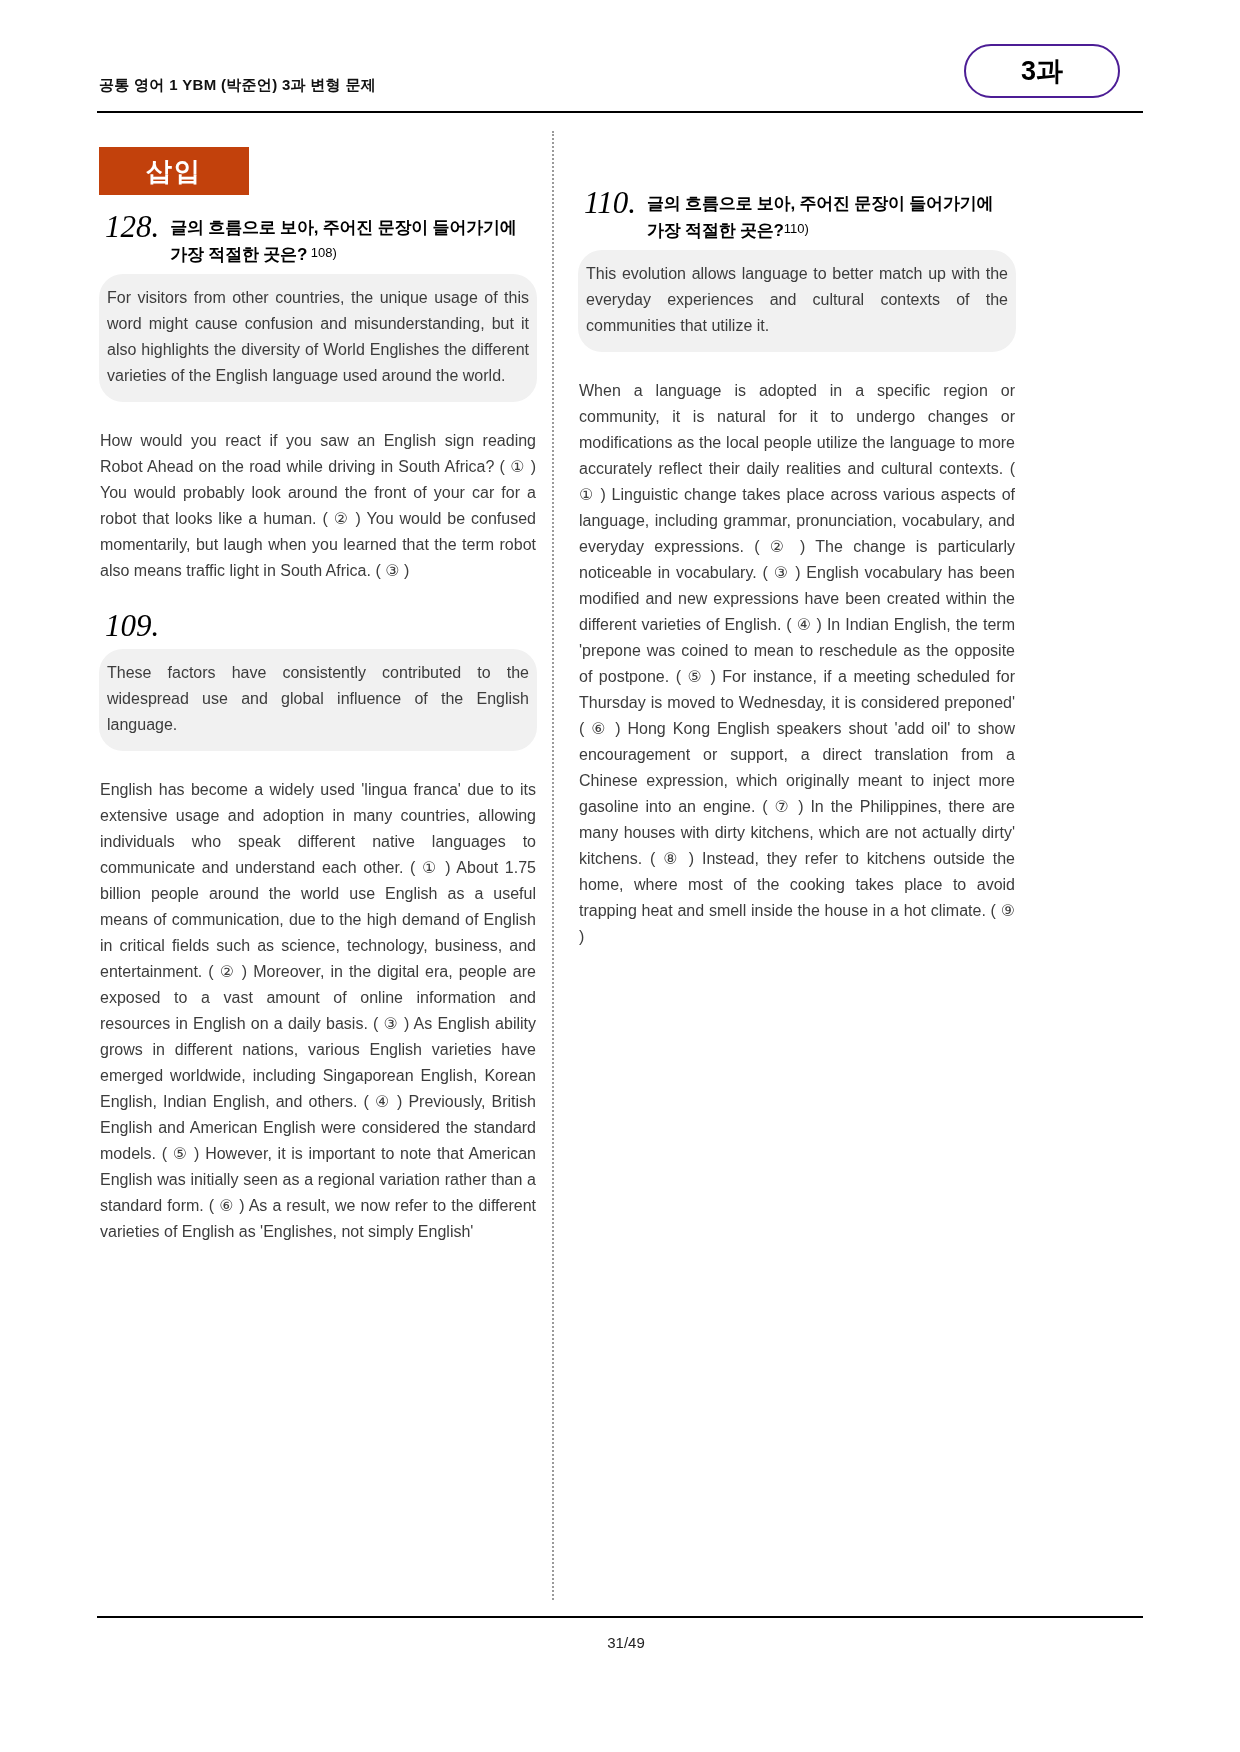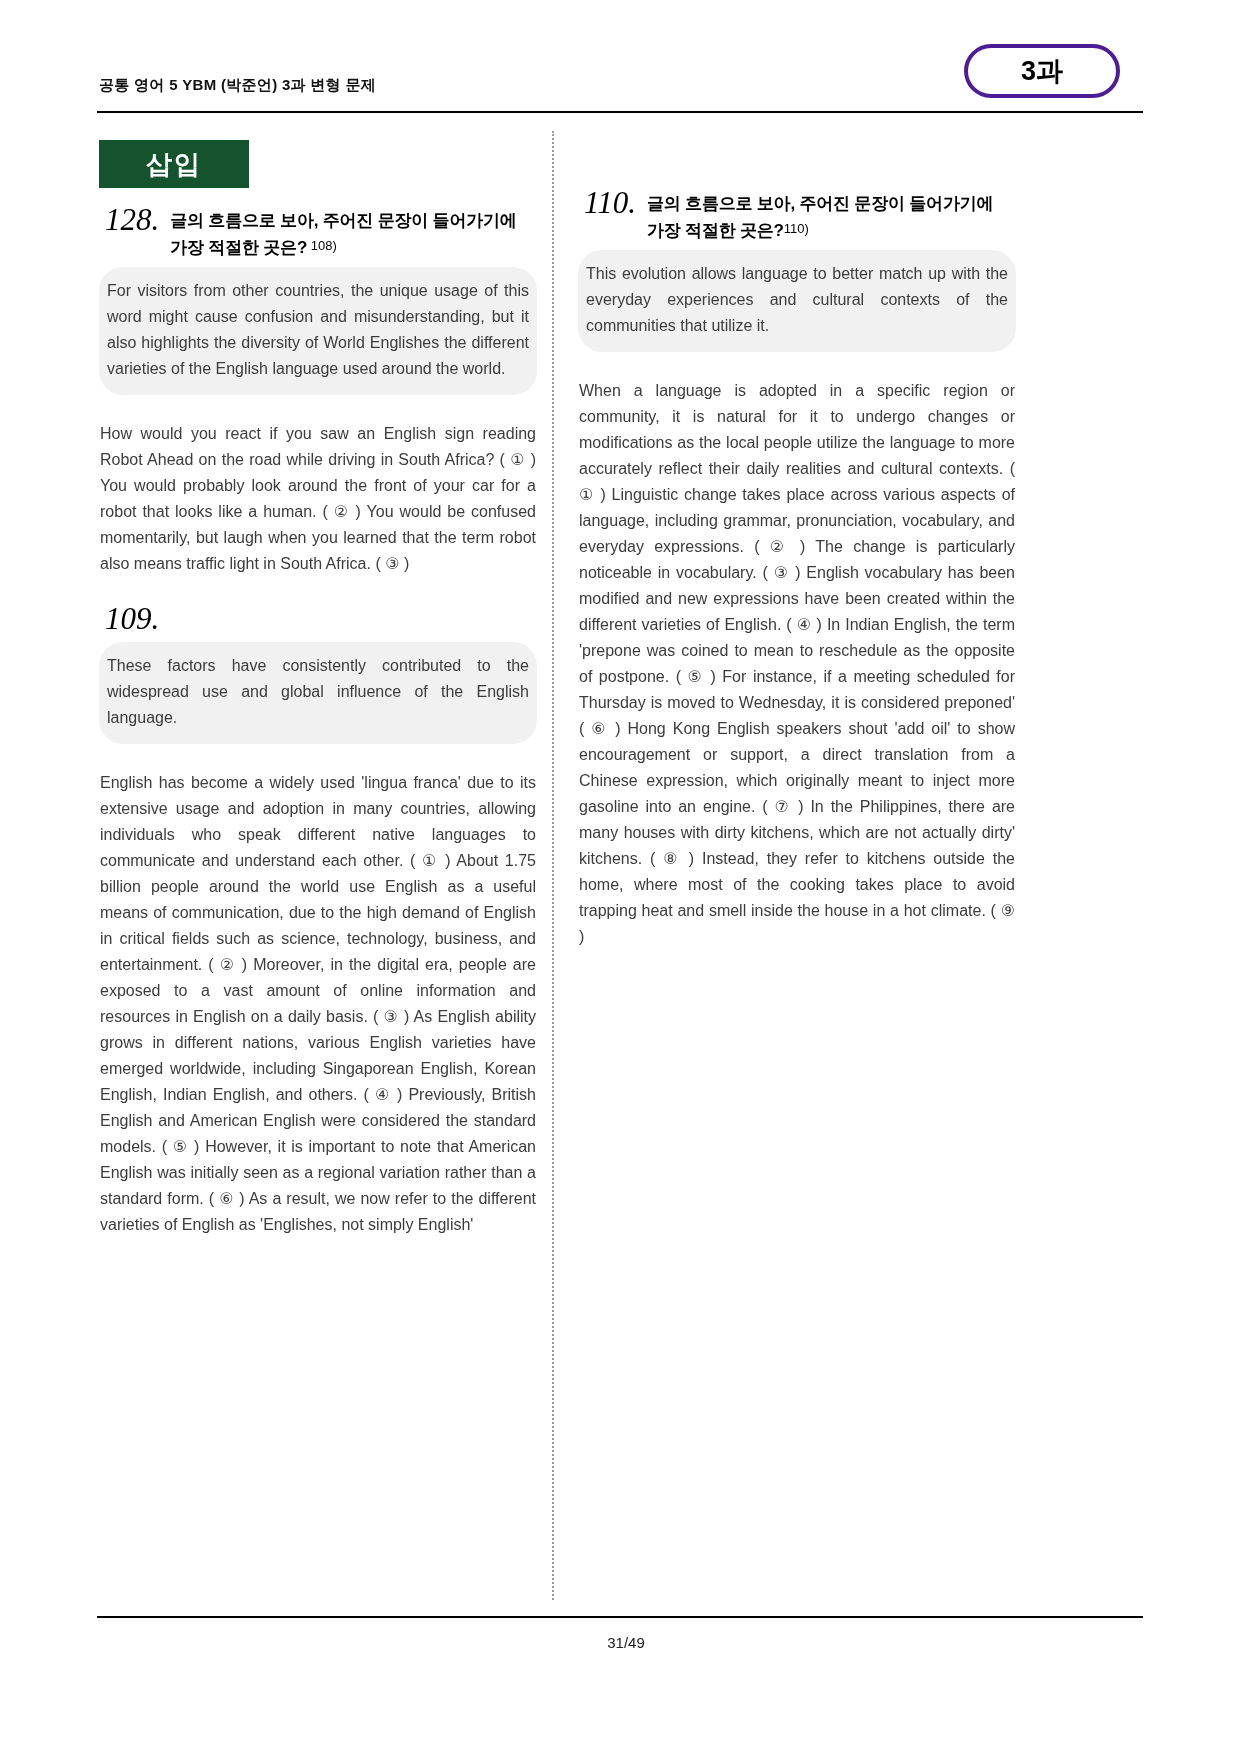--- a/index.html
+++ b/index.html
@@ -16,21 +16,21 @@
   
   .doc-header { position:relative; height:113px; }
   .doc-title {
     position:absolute; left:99px; bottom:18px;
     font-size:15px; font-weight:bold; color:#111;
     letter-spacing:0.3px;
   }
   .chapter-chip {
     position:absolute; top:44px; right:120px;
     width:156px; height:54px;
-    border:4px solid #4c1d95; border-radius:27px;
+    border:2px solid #4c1d95; border-radius:27px;
     display:flex; align-items:center; justify-content:center;
     font-size:27px; font-weight:bold; color:#000;
     background:#fff;
   }
   .header-rule {
     position:absolute; left:97px; right:97px; top:111px;
     height:2px; background:#000;
   }
   
   .columns {
@@ -39,23 +39,23 @@
     min-height:1469px;
   }
   .col { width:438px; }
   .col-divider {
     width:0; border-left:2px dotted #9a9a9a;
     margin-left:15px; margin-right:24px;
   }
   .col-right .question:first-child .q-head { margin-top:56px; }
   
   .section-badge {
-    margin-top:9px;
+    margin-top:16px;
     width:150px; height:48px;
-    background:#14532d;
+    background:#c2410c;
     color:#fff; font-size:26px; font-weight:bold;
     display:flex; align-items:center; justify-content:center;
     letter-spacing:2px;
   }
   
   .question { margin-top:10px; }
   .question + .question { margin-top:26px; }
   .q-head { display:flex; margin:16px 0 6px 6px; }
   .q-number {
     font-family:"Liberation Serif","DejaVu Serif",serif;
@@ -88,21 +88,21 @@
     position:absolute; top:1634px; left:6px; width:100%;
     text-align:center; font-size:15px; color:#222;
   }
 </style>
 </head>
 <body>
 
 <div class="page">
 
   <div class="doc-header">
-    <div class="doc-title">공통 영어 5 YBM (박준언) 3과 변형 문제</div>
+    <div class="doc-title">공통 영어 1 YBM (박준언) 3과 변형 문제</div>
     <div class="chapter-chip">3과</div>
     <div class="header-rule"></div>
   </div>
 
   <div class="columns">
 
     <div class="col col-left">
 
       <div class="section-badge">삽입</div>
 

